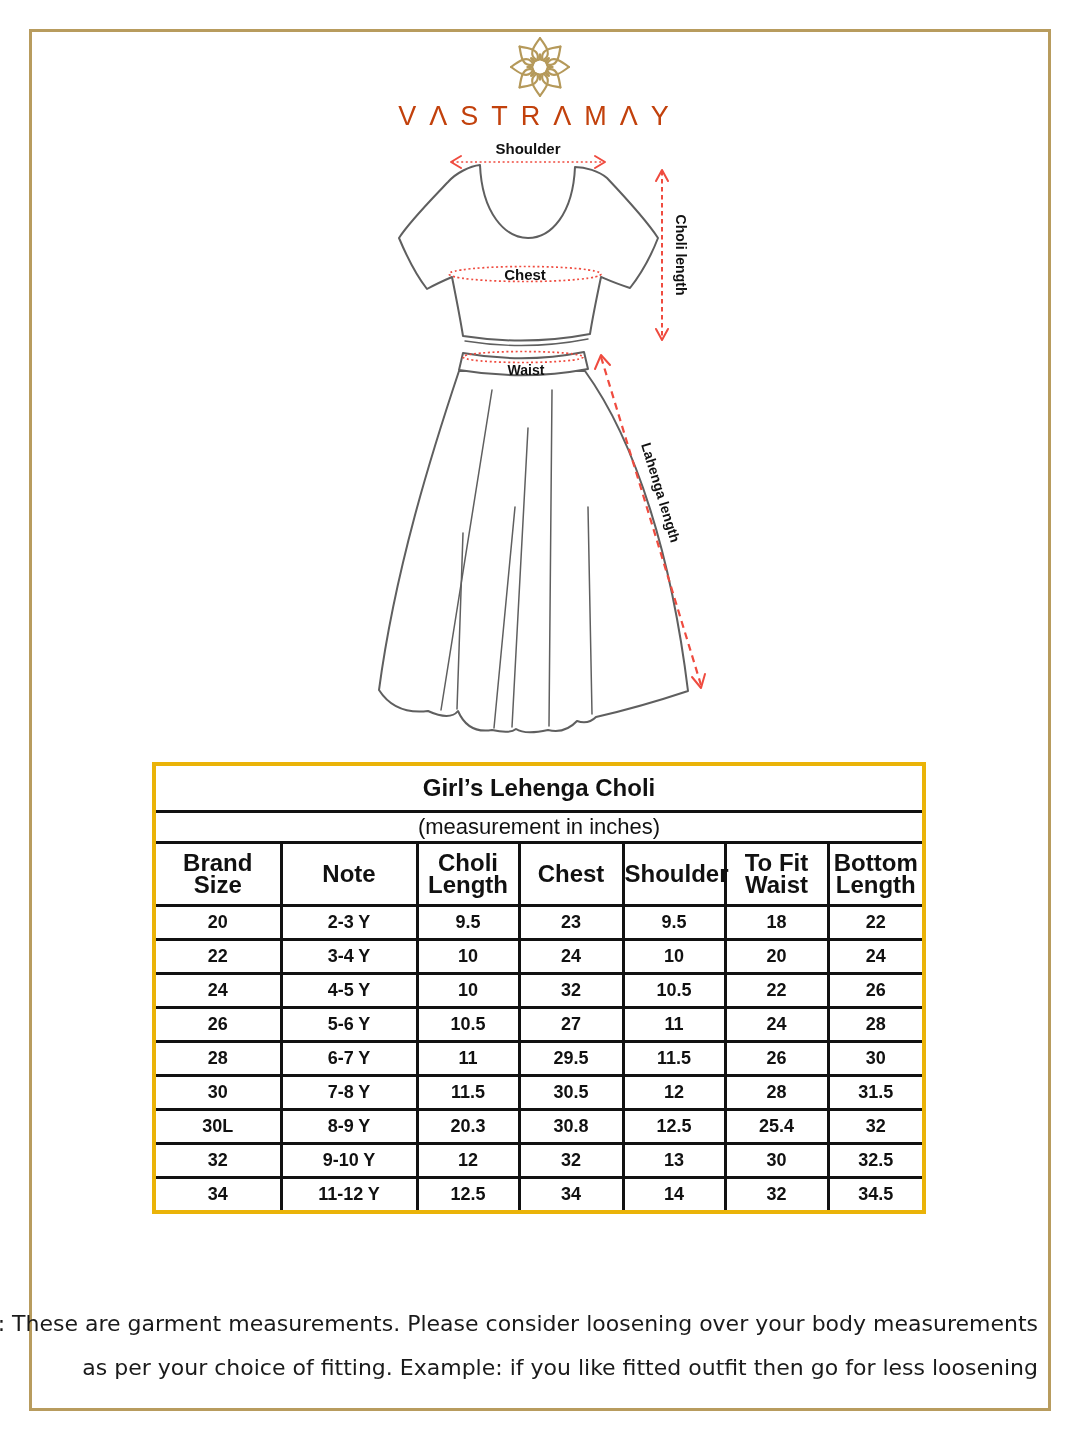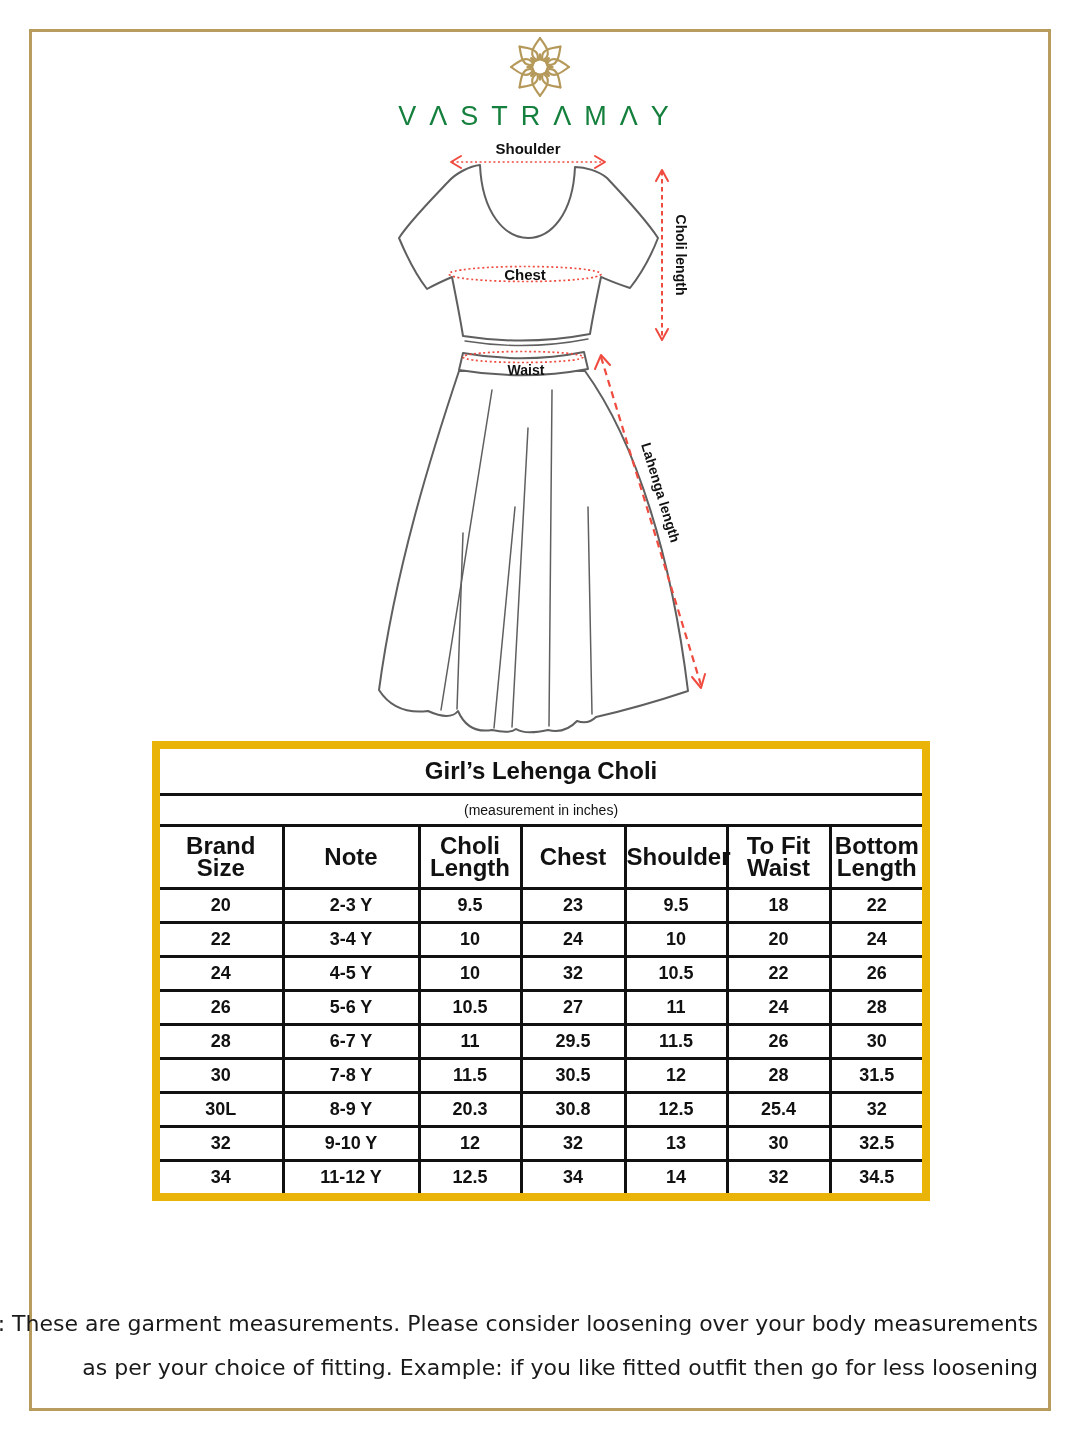--- a/index.html
+++ b/index.html
@@ -9,44 +9,44 @@
     overflow:hidden;
   }
   .frame{
     position:absolute;left:29px;top:29px;right:29px;bottom:29px;
     border:3px solid #b89c5e;pointer-events:none;
   }
   
   .logo-svg{position:absolute;left:506px;top:34px;width:68px;height:66px;}
   .wordmark{
     position:absolute;left:0;top:101px;width:100%;text-align:center;
-    font-size:27px;letter-spacing:13px;color:#15803d;font-weight:400;
+    font-size:27px;letter-spacing:13px;color:#c2410c;font-weight:400;
   }
   
   .diagram{position:absolute;left:365px;top:140px;width:370px;height:615px;}
   .garm{fill:#ffffff;stroke:#5f5f5f;stroke-width:2;stroke-linejoin:round;stroke-linecap:round;}
   .garm-thin{fill:none;stroke:#5f5f5f;stroke-width:1.4;stroke-linecap:round;}
   .pleat{fill:none;stroke:#5f5f5f;stroke-width:1.5;stroke-linecap:round;}
   .dots{fill:none;stroke:#ef4b3f;stroke-width:1.7;stroke-dasharray:2 2.6;}
   .dash{fill:none;stroke:#ef4b3f;stroke-width:2;stroke-dasharray:4.5 3.5;}
   .dashL{fill:none;stroke:#ef4b3f;stroke-width:2.2;stroke-dasharray:7 5;}
   .head{fill:none;stroke:#ef4b3f;stroke-width:2;stroke-linecap:round;stroke-linejoin:round;}
   .dlabel{font-family:"Liberation Sans",sans-serif;font-weight:bold;fill:#111;}
   .f15{font-size:15px;} .f14{font-size:14px;}
   
   .size-table{
-    position:absolute;left:152px;top:741px;width:770px;
+    position:absolute;left:152px;top:762px;width:770px;
     border-collapse:collapse;table-layout:fixed;
-    border:8px solid #eab308;
+    border:4px solid #eab308;
   }
   .size-table td,.size-table th{
     border:3px solid #111;text-align:center;vertical-align:middle;padding:0;
   }
   .t-title{height:44px;font-size:24px;font-weight:bold;}
-  .t-sub{height:28px;font-size:14px;font-weight:400;}
+  .t-sub{height:28px;font-size:22px;font-weight:400;}
   .size-table th{height:60px;font-size:24px;font-weight:bold;line-height:22px;}
   .size-table td.num{height:31px;font-size:18px;font-weight:bold;}
   
   .note{
     position:absolute;right:42px;top:1302px;text-align:right;
     font-family:"DejaVu Sans",sans-serif;font-size:22px;line-height:44px;color:#1a1a1a;
     white-space:nowrap;
   }
 </style>
 </head>

